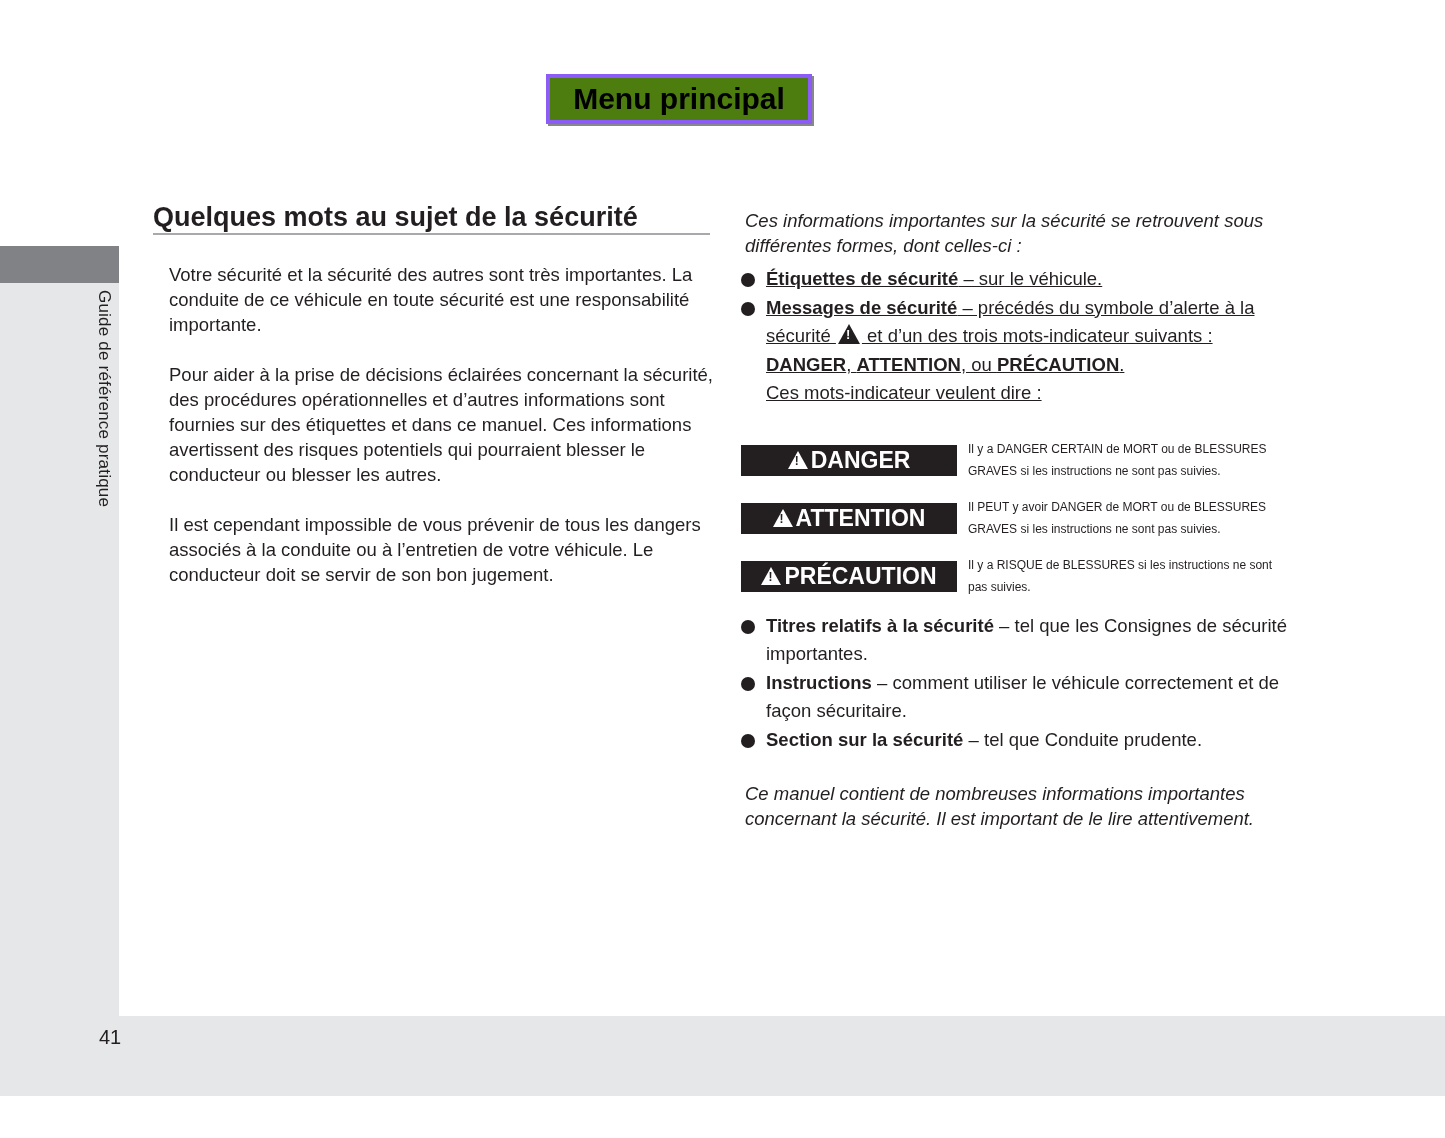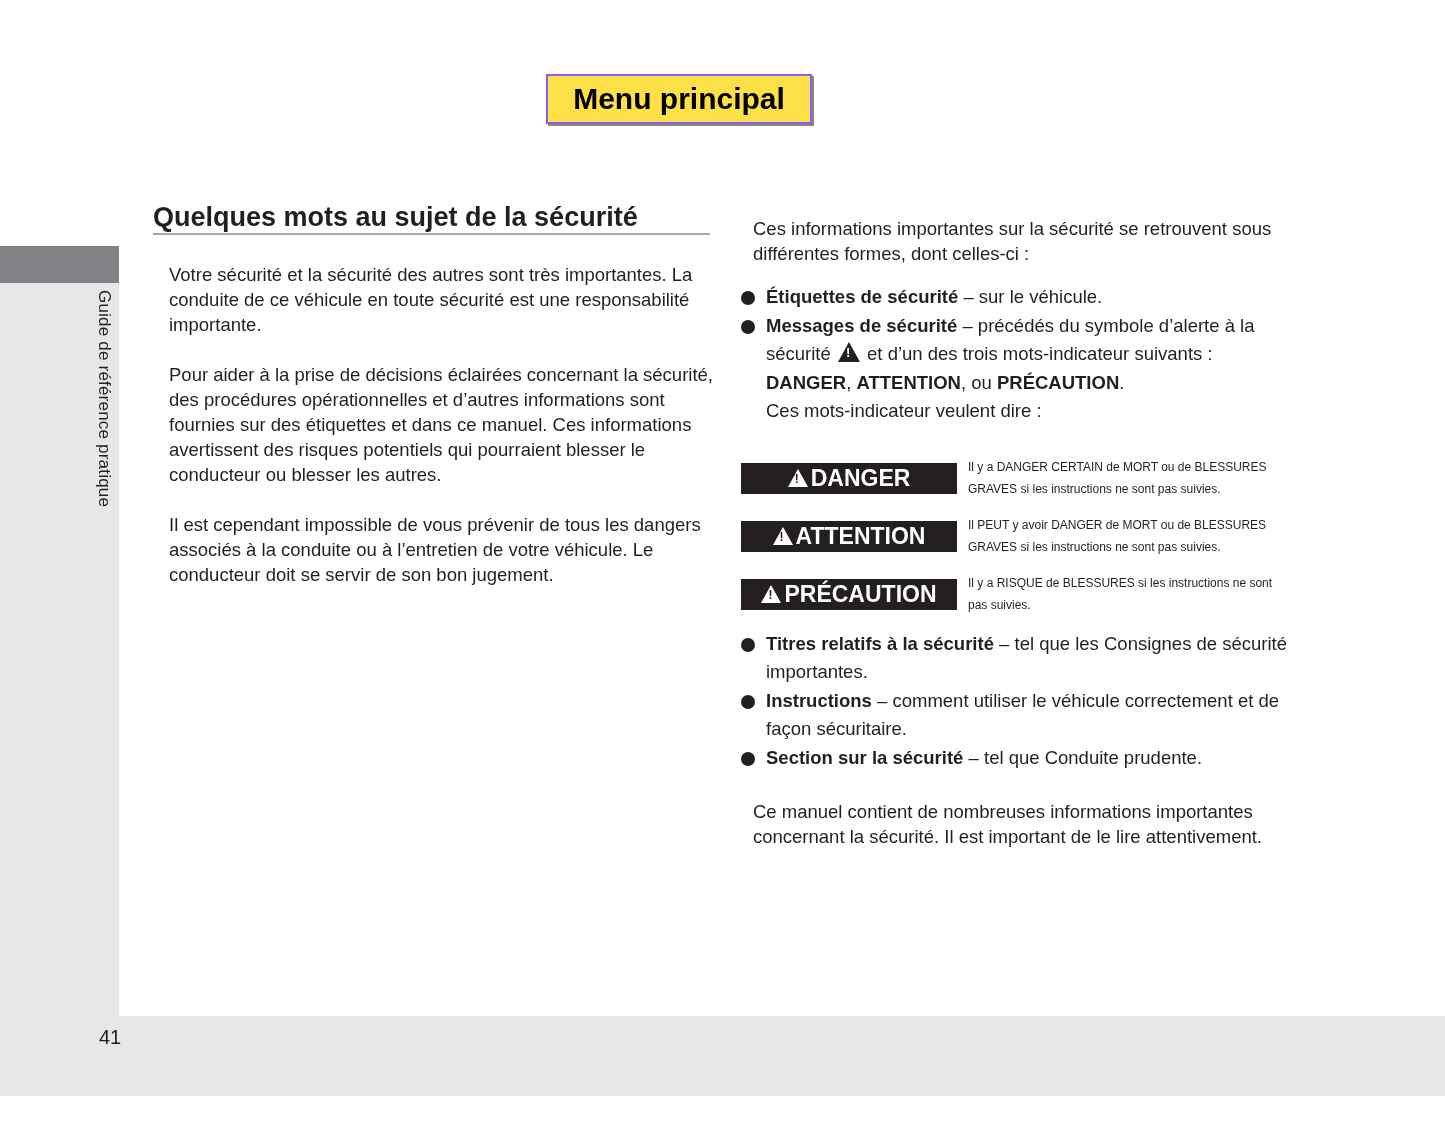--- a/index.html
+++ b/index.html
@@ -23,40 +23,40 @@
     }
     .footer-band {
       position: absolute; left: 0; top: 1016px; width: 1445px; height: 80px;
       background: #e6e7e8;
     }
     .page-number {
       position: absolute; left: 99px; top: 1026px; font-size: 20px; color: #231f20;
     }
     .menu-button {
       position: absolute; left: 546px; top: 74px; width: 266px; height: 50px;
-      border: 2px solid #8b5cf6; box-shadow: 2px 2px 0 #888;
-      background: #fde047; display: flex; align-items: center; justify-content: center;
+      border: 4px solid #8b5cf6; box-shadow: 2px 2px 0 #888;
+      background: #4d7c0f; display: flex; align-items: center; justify-content: center;
       font-weight: bold; font-size: 30px; color: #000; cursor: pointer; box-sizing: border-box;
     }
     .section-title {
       position: absolute; left: 153px; top: 202px; width: 557px;
       font-size: 27px; font-weight: bold; color: #231f20;
       padding-bottom: 0; border-bottom: 2px solid #a7a9ac;
     }
     .left-col {
       position: absolute; left: 169px; top: 262px; width: 560px;
       font-size: 18.5px; line-height: 25px; color: #231f20;
     }
     .left-col p { margin: 0 0 25px 0; }
     .right-col {
       position: absolute; left: 741px; top: 204px; width: 570px;
       font-size: 18.5px; line-height: 25px; color: #231f20;
     }
-    .right-col p { margin: 12px; }
-    .bullets { list-style: none; margin: 17px 0 0 0; padding: 0; }
+    .right-col p { margin: 4px; font-style: italic; }
+    .bullets { list-style: none; margin: 7px 0 0 0; padding: 0; text-decoration: underline; }
     .bullets li { position: relative; padding-left: 25px; line-height: 28.5px; }
     .bullets li .dot {
       position: absolute; left: 0; top: 8px; width: 14px; height: 14px;
       border-radius: 50%; background: #231f20;
     }
     .tri {
       display: inline-block; width: 0; height: 0; vertical-align: -2px;
       border-left: 11px solid transparent; border-right: 11px solid transparent;
       border-bottom: 20px solid #231f20; position: relative; margin: 0 2px;
     }

